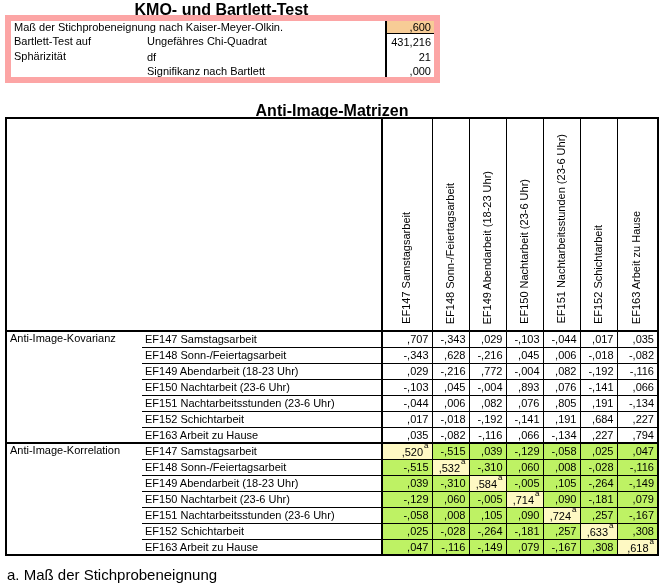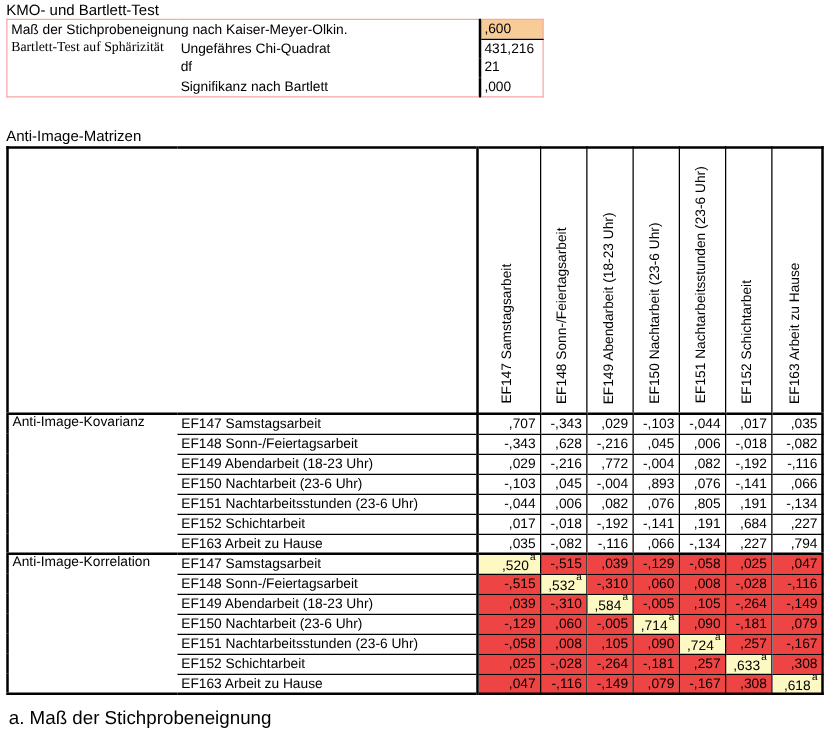--- a/index.html
+++ b/index.html
@@ -1,43 +1,43 @@
 <!DOCTYPE html>
 <html><head>
 <meta charset="utf-8">
 <style>
   html,body { margin:0; padding:0; background:#fff; }
   body { width:666px; height:586px; position:relative; font-family:"Liberation Sans", sans-serif; color:#000; }
-  .title { position:absolute; text-align:left; font-weight:normal; font-size:12px; }
+  .title { position:absolute; text-align:center; font-weight:bold; font-size:16px; }
   #kmo-title { left:5px; top:1px; width:433px; }
   #aim-title { left:5px; top:102px; width:654px; }
   table { border-collapse:collapse; table-layout:fixed; }
   td,th { font-size:11px; padding:0 3px; overflow:hidden; white-space:nowrap; }
 
   
-  #kmo { position:absolute; left:5px; top:15px; border:1px solid #fca5a5; }
+  #kmo { position:absolute; left:5px; top:15px; border:6px solid #fca5a5; }
   #kmo tr { height:15.5px; }
-  #kmo .kval { border-left:2px solid #000; text-align:left; }
+  #kmo .kval { border-left:2px solid #000; text-align:right; }
   #kmo .hi { background:#F7CC96; border-bottom:1px solid #000; }
-  #kmo .kgrp { vertical-align:top; white-space:normal; line-height:15.5px;font-family:Liberation Serif, serif; }
+  #kmo .kgrp { vertical-align:top; white-space:normal; line-height:15.5px; }
 
   
   #aim { position:absolute; left:5px; top:117px; border:2px solid #000; }
   #aim tr.hdr { height:213px; }
   #aim tr.datarow { height:16px; }
   #aim th { font-weight:normal; }
   .corner { border-right:2px solid #000; border-bottom:2px solid #000; }
   .vh { border-left:1px solid #000; border-bottom:2px solid #000; vertical-align:bottom; text-align:center; padding:0 2px 4px 2px; }
   .vh div { writing-mode:vertical-rl; transform:rotate(180deg); display:inline-block; line-height:1.05; white-space:nowrap; font-size:11px; }
   .seclabel { vertical-align:top; border-bottom:2px solid #000; text-align:left; }
   .varlabel { border-bottom:1px solid #000; text-align:left; }
   .num { border-bottom:1px solid #000; border-left:1px solid #000; text-align:right; }
   .d0 { border-left:2px solid #000 !important; }
   .secend td { border-bottom:2px solid #000; }
-  .corr .num { background:#ef4444; }
+  .corr .num { background:#bef264; }
   .corr .diag { background:#fef9c3; }
   sup { font-size:8px; position:relative; top:-3px; margin-left:1px; }
   #footnote { position:absolute; left:7px; top:566px; font-size:15px; }
 </style>
 </head>
 <body>
 
 <div id="kmo-title" class="title">KMO- und Bartlett-Test</div>
 
 <table id="kmo">

